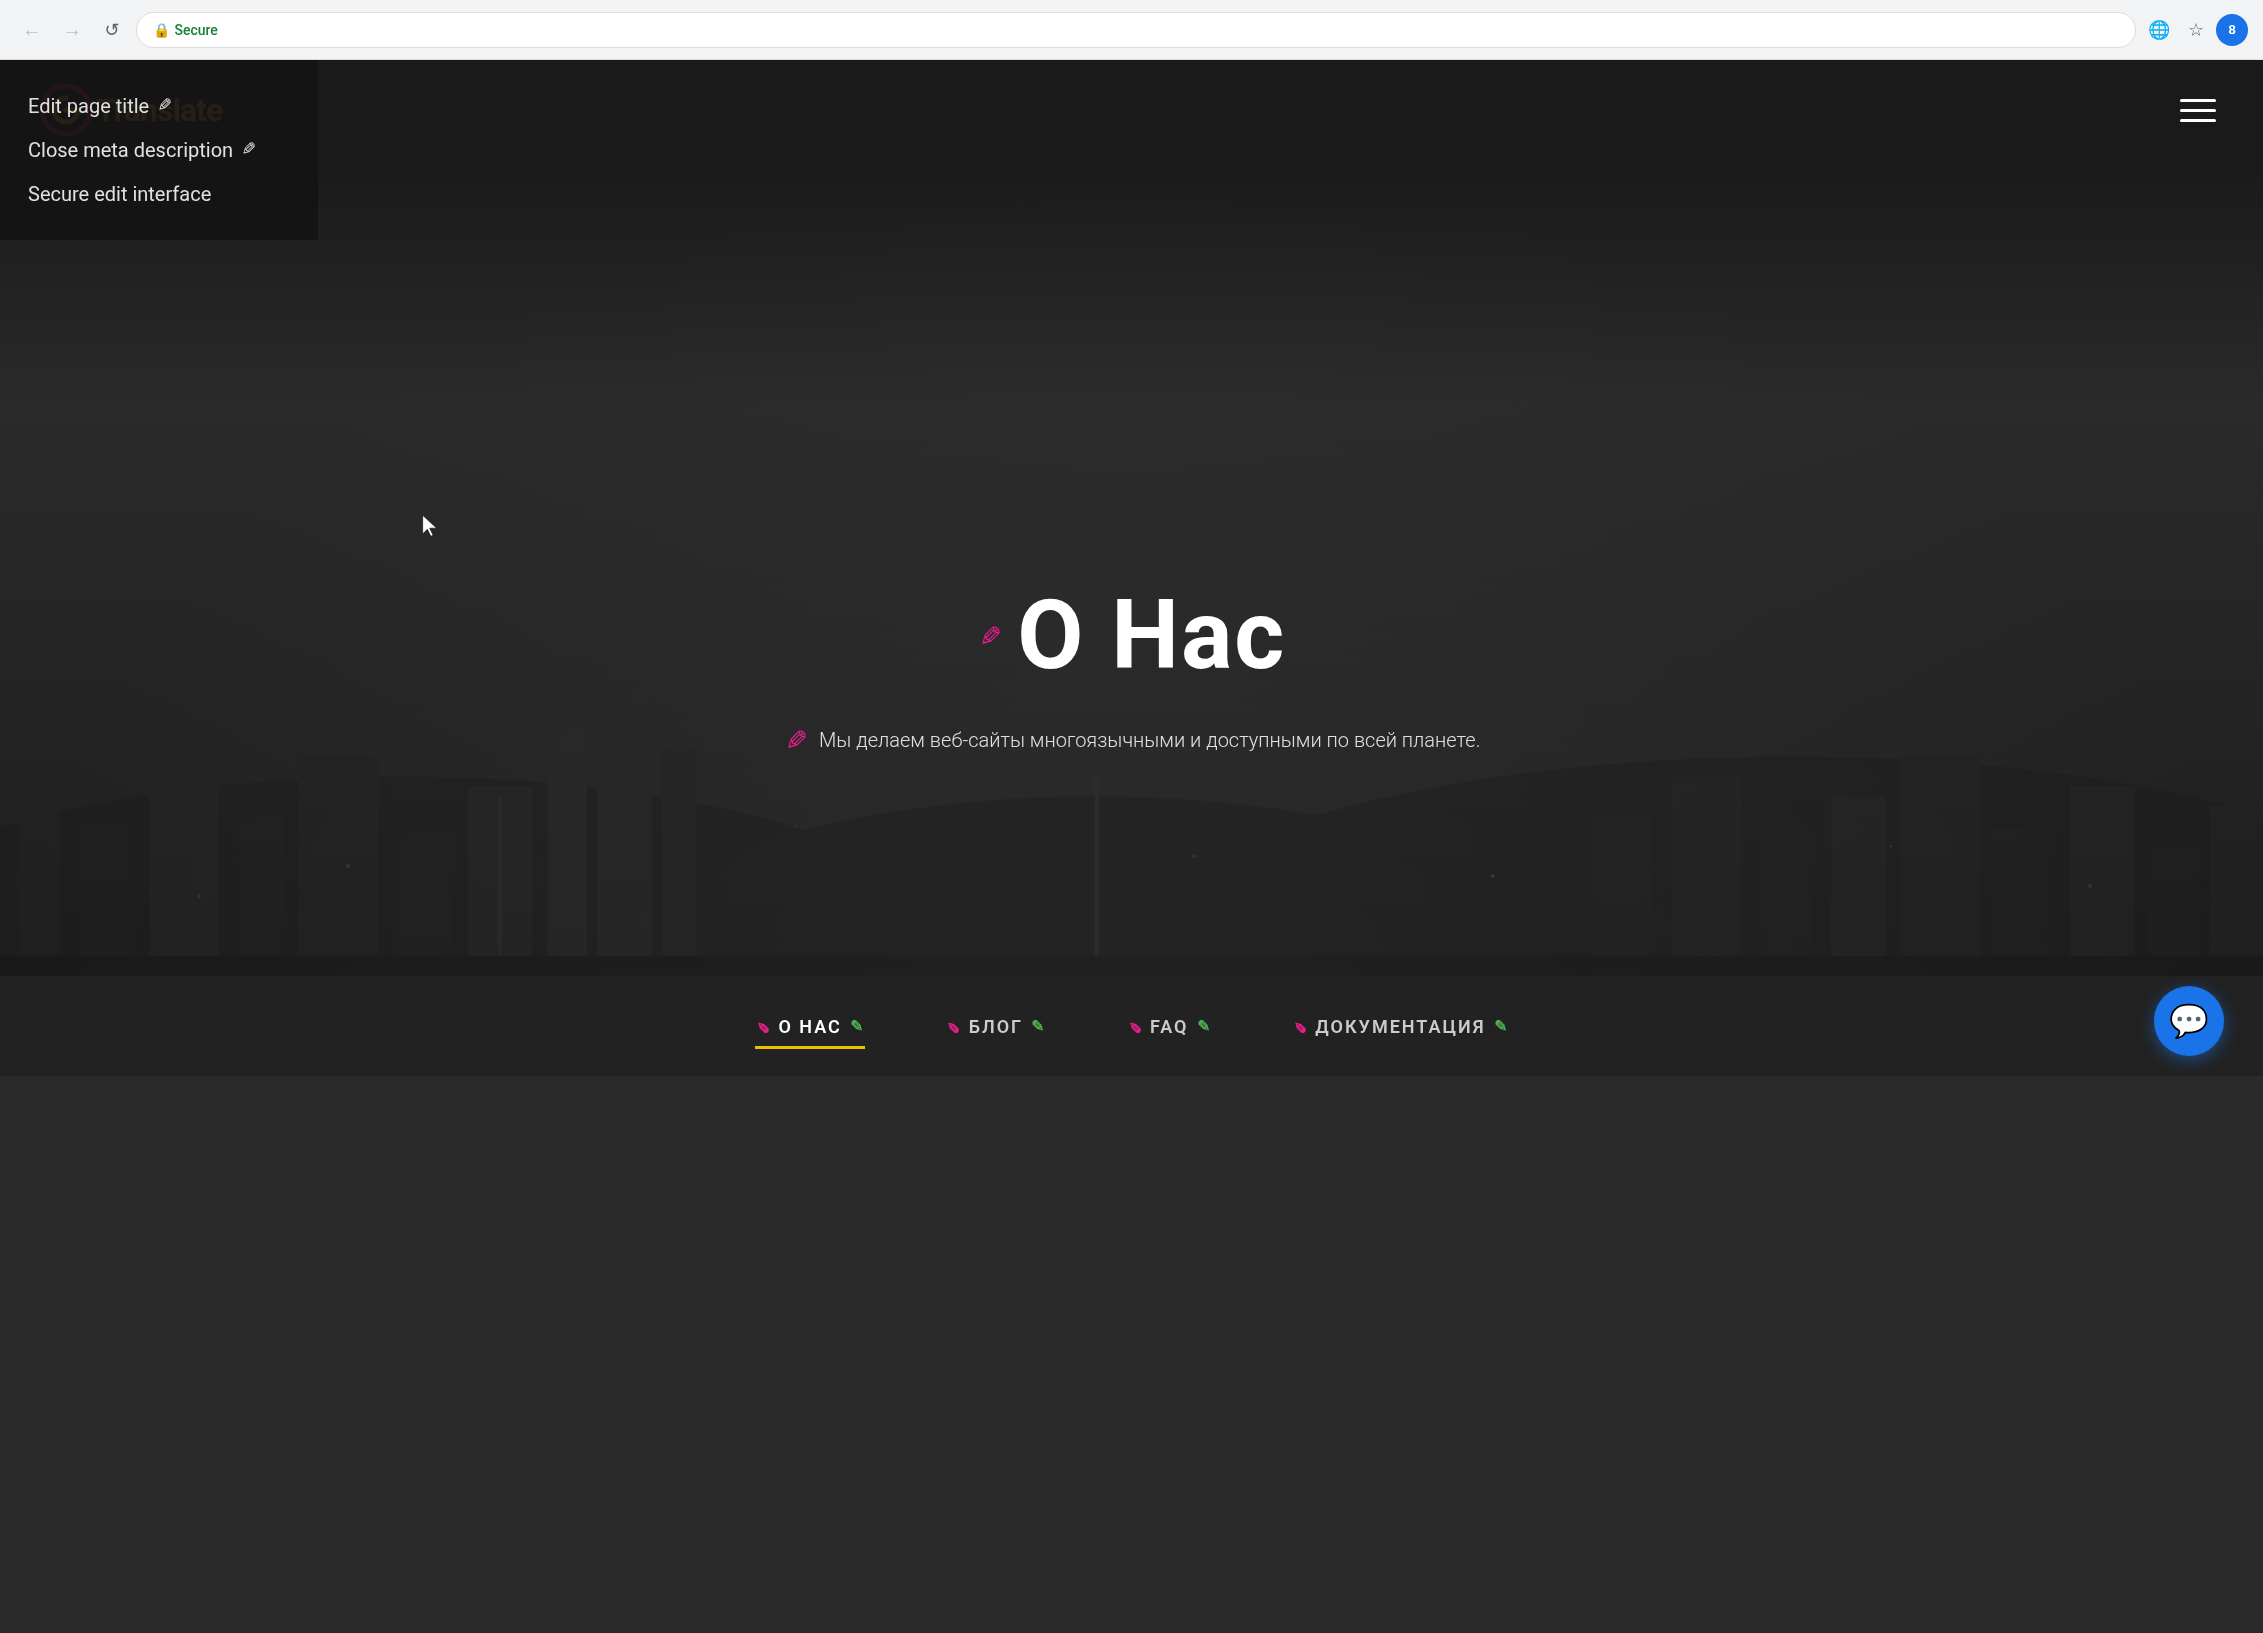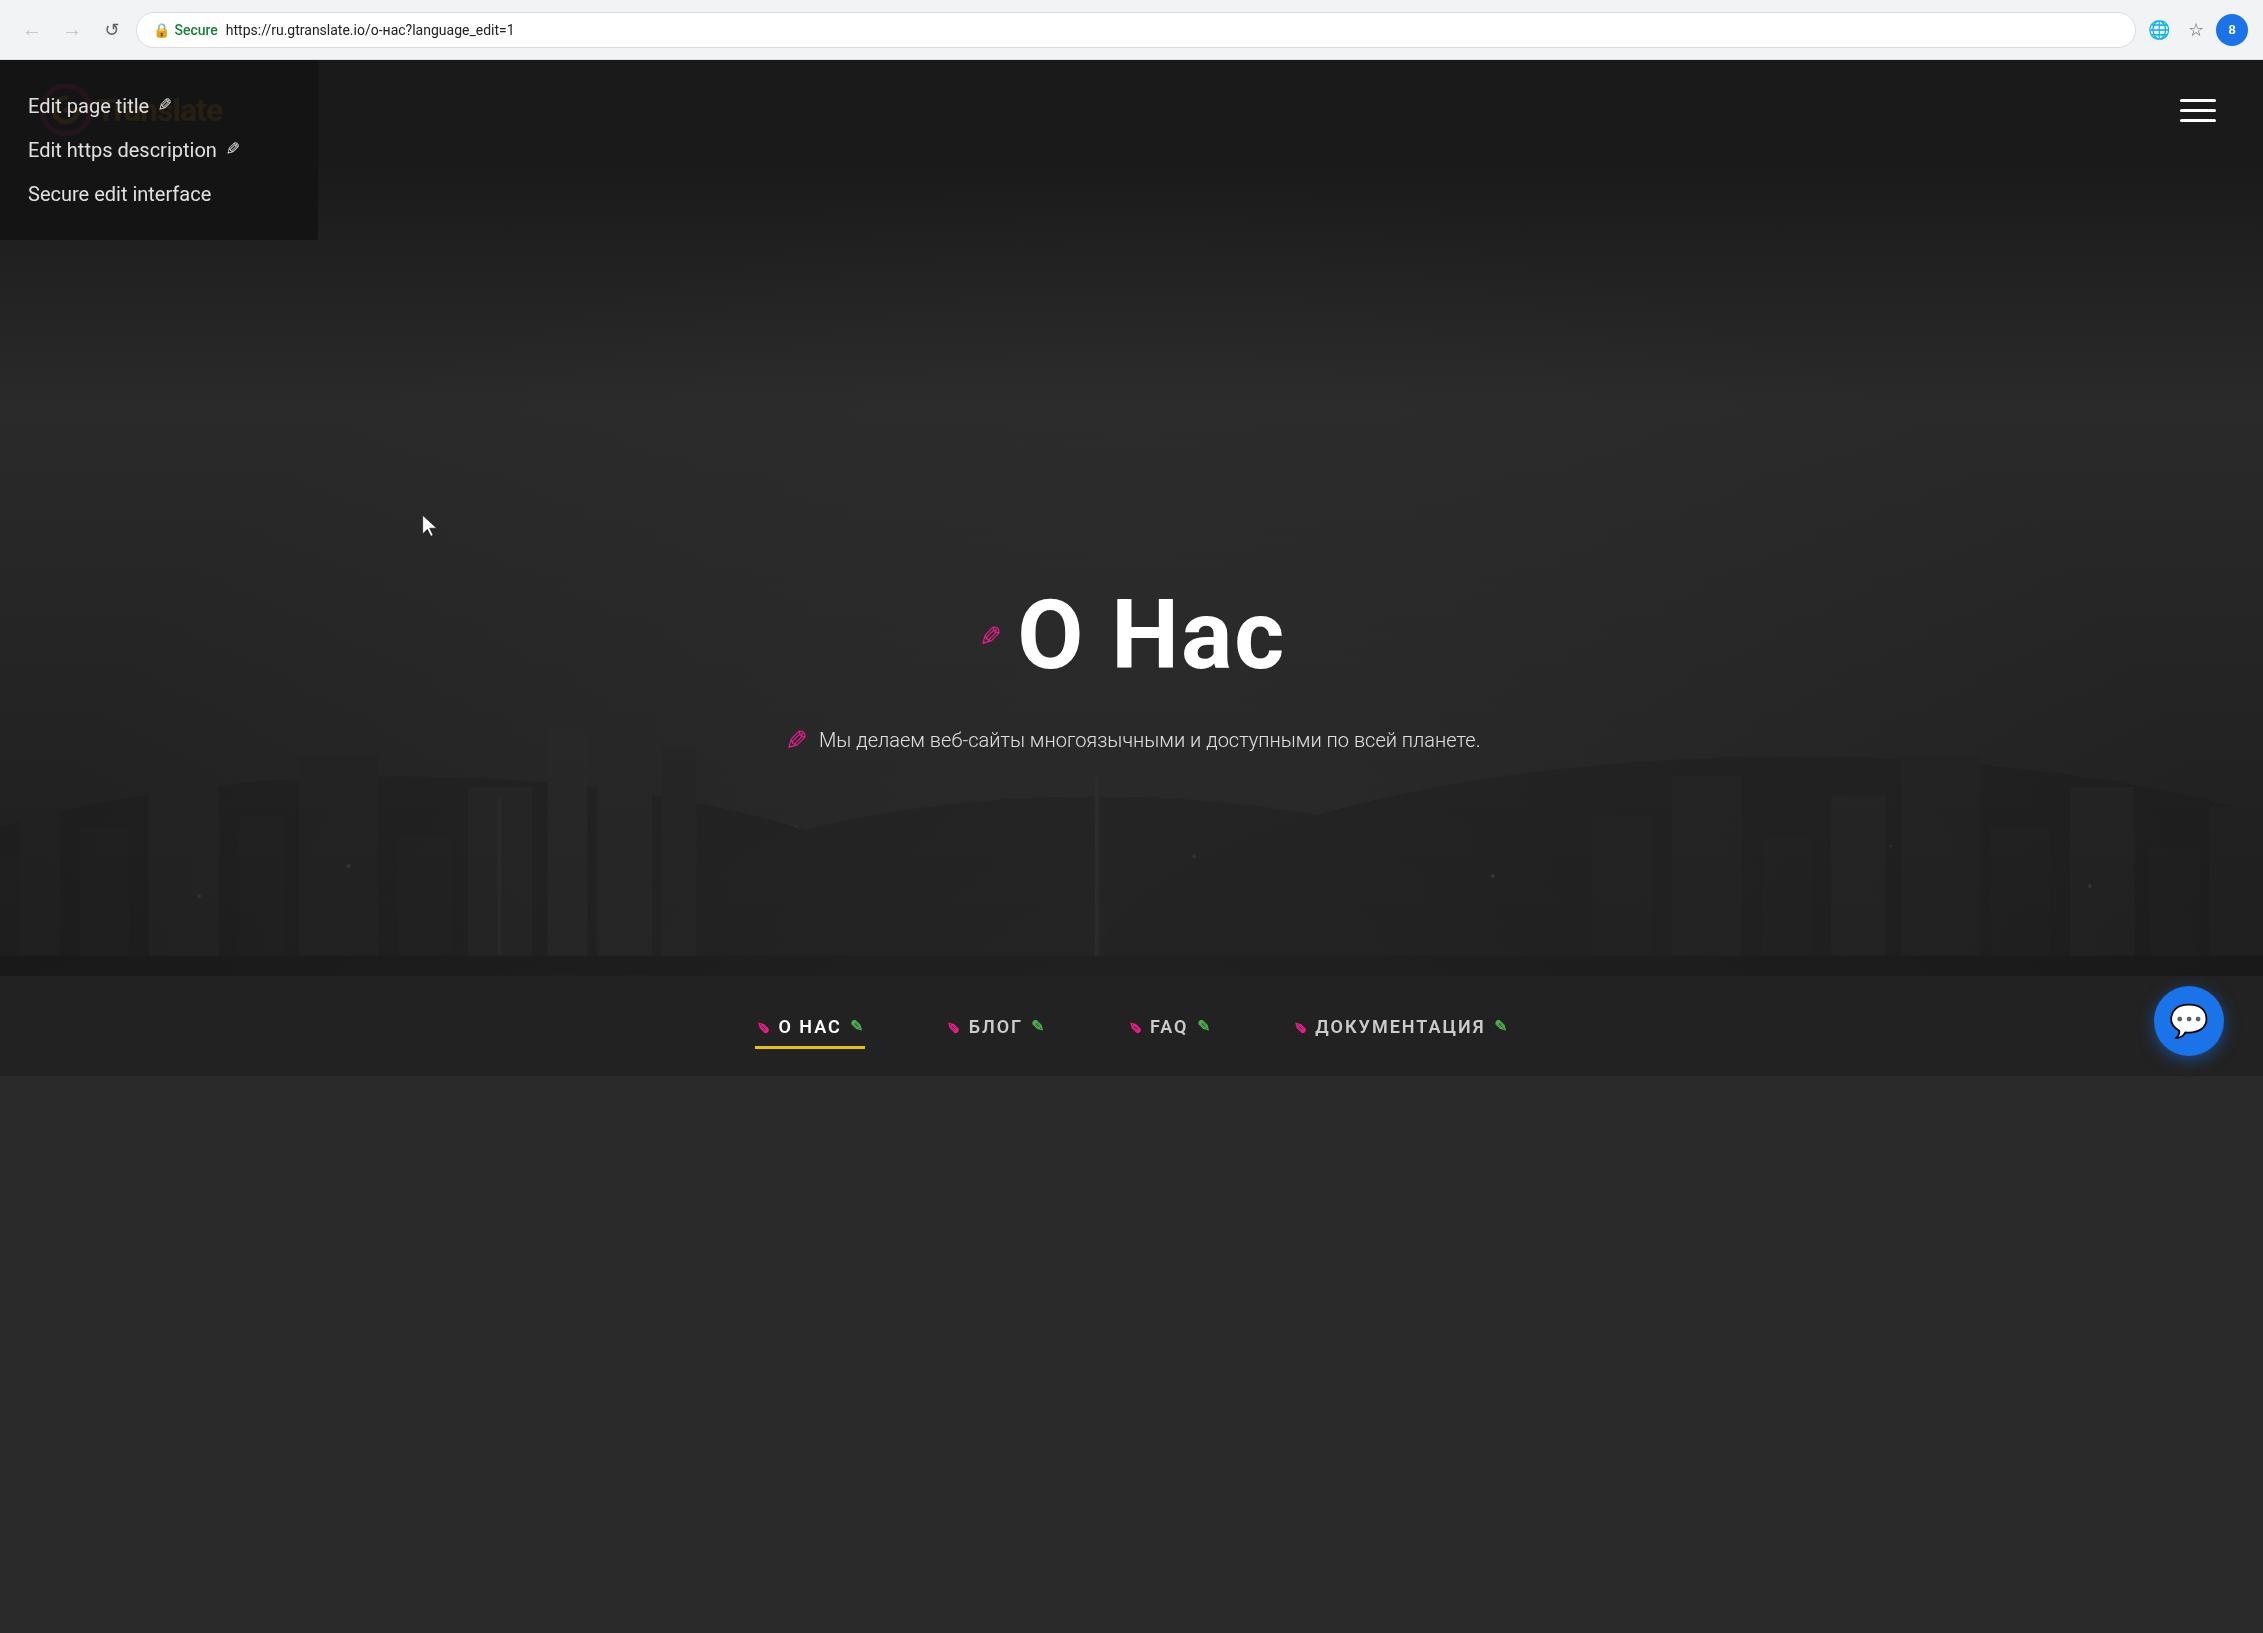--- a/index.html
+++ b/index.html
@@ -365,21 +365,20 @@
 <div class="browser-chrome">
   <button class="browser-nav-btn disabled">←</button>
   <button class="browser-nav-btn disabled">→</button>
   <button class="browser-refresh">↺</button>
 
   <div class="browser-address-bar">
     <span class="secure-badge">
       <span class="lock-icon">🔒</span>
       <span>Secure</span>
     </span>
-    <span class="address-url">https://ru.gtranslate.io/о-нас?language_edit=1</span>
   </div>
 
   <div class="browser-actions">
     <button class="browser-action-btn">🌐</button>
     <button class="browser-action-btn">☆</button>
     <button class="profile-btn">8</button>
   </div>
 </div>
 
 <div class="page-wrapper">
@@ -401,21 +400,21 @@
       <div class="hamburger-line"></div>
     </button>
   </div>
 
   <div class="edit-panel">
     <div class="edit-panel-item">
       <span>Edit page title</span>
       <span class="edit-icon">✏</span>
     </div>
     <div class="edit-panel-item">
-      <span>Edit https description</span>
+      <span>Close meta description</span>
       <span class="edit-icon">✏</span>
     </div>
     <div class="edit-panel-item">
       <span>Secure edit interface</span>
     </div>
   </div>
 
   <div class="hero-section">
     <div class="hero-bg"></div>
 

